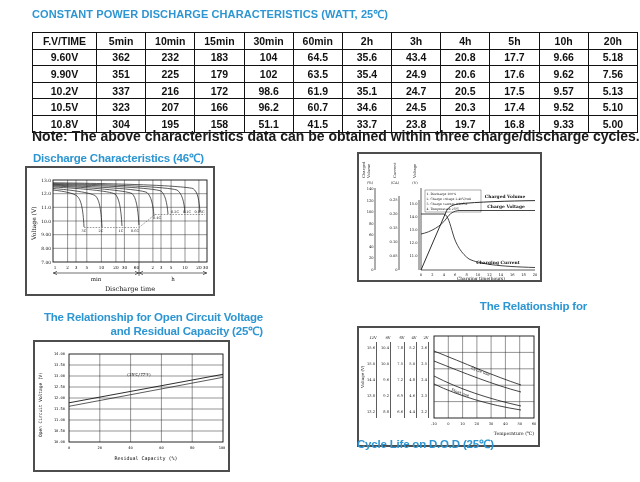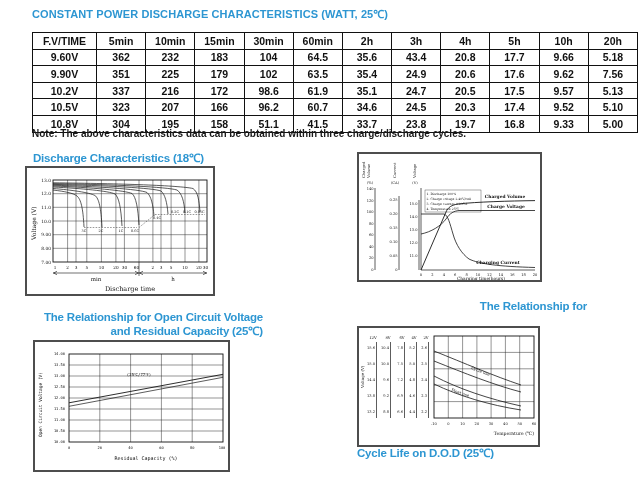--- a/index.html
+++ b/index.html
@@ -1,21 +1,21 @@
 <!DOCTYPE html>
 <html><head>
 <meta charset="utf-8">
 <style>
   html,body{margin:0;padding:0;background:#fff;}
   .page{position:relative;width:640px;height:482px;background:#ffffff;overflow:hidden;
         font-family:"Liberation Sans",sans-serif;color:#1a1a1a;}
   .abs{position:absolute;text-align:right;}
   .doc-title{left:32px;top:6px;font-size:11px;font-weight:700;color:#2d96d2;letter-spacing:.1px;}
   .sec-head{font-size:11.5px;font-weight:700;color:#2d96d2;letter-spacing:-.2px;line-height:14px;}
-  .note{left:32px;top:128px;font-size:10px;font-weight:700;color:#1a1a1a;}
+  .note{left:32px;top:128px;font-size:14px;font-weight:700;color:#1a1a1a;}
   table.power{position:absolute;left:32px;top:32px;width:606px;border-collapse:collapse;table-layout:fixed;}
   table.power th,table.power td{border:1.4px solid #111;font-size:10.5px;font-weight:700;
         text-align:center;height:15.6px;padding:0;color:#111;background:#fff;}
   .chart-box{position:absolute;background:#fff;border:2px solid #4d4d4d;}
   .chart-box svg{display:block;}
   .t-serif{font-family:"DejaVu Serif",serif;fill:#111;}
   .t-mono{font-family:"DejaVu Sans Mono",monospace;fill:#111;}
   .gridline{stroke:#2b2b2b;stroke-width:0.5;}
   .frame{stroke:#111;stroke-width:0.9;fill:none;}
   .curve{stroke:#161616;fill:none;}
@@ -128,21 +128,21 @@
           <td>19.7</td>
           <td>16.8</td>
           <td>9.33</td>
           <td>5.00</td>
         </tr>
       </tbody>
   </table>
 
   <div class="abs note">Note: The above characteristics data can be obtained within three charge/discharge cycles.</div>
 
-  <div class="abs sec-head" style="left:33px;top:151px;">Discharge Characteristics (18℃)</div>
+  <div class="abs sec-head" style="left:33px;top:151px;">Discharge Characteristics (46℃)</div>
 
   <div class="chart-box" style="left:25px;top:166px;width:186px;height:126px;">
     <svg width="186" height="126" viewBox="0 0 186 126">
       <text class="t-serif" font-size="6" transform="translate(9,72) rotate(-90)">Voltage (V)</text>
       <g>
         <text class="t-serif" font-size="4.4" x="24" y="13.5" text-anchor="end">13.0</text>
         <text class="t-serif" font-size="4.4" x="24" y="27.2" text-anchor="end">12.0</text>
         <text class="t-serif" font-size="4.4" x="24" y="40.8" text-anchor="end">11.0</text>
         <text class="t-serif" font-size="4.4" x="24" y="54.5" text-anchor="end">10.0</text>
         <text class="t-serif" font-size="4.4" x="24" y="68.2" text-anchor="end">9.00</text>
@@ -379,15 +379,15 @@
         <text class="t-serif" font-size="3.6" x="117.9" y="96.5" text-anchor="middle">20</text>
         <text class="t-serif" font-size="3.6" x="132.1" y="96.5" text-anchor="middle">30</text>
         <text class="t-serif" font-size="3.6" x="146.4" y="96.5" text-anchor="middle">40</text>
         <text class="t-serif" font-size="3.6" x="160.7" y="96.5" text-anchor="middle">50</text>
         <text class="t-serif" font-size="3.6" x="175" y="96.5" text-anchor="middle">60</text>
       </g>
       <text class="t-serif" font-size="4.6" x="175" y="106.5" text-anchor="end">Temperature (℃)</text>
     </svg>
   </div>
 
-  <div class="abs sec-head" style="left:357px;top:446px;">Cycle Life on D.O.D (25℃)</div>
+  <div class="abs sec-head" style="left:357px;top:437px;">Cycle Life on D.O.D (25℃)</div>
 
 </div>
 
 </body></html>

